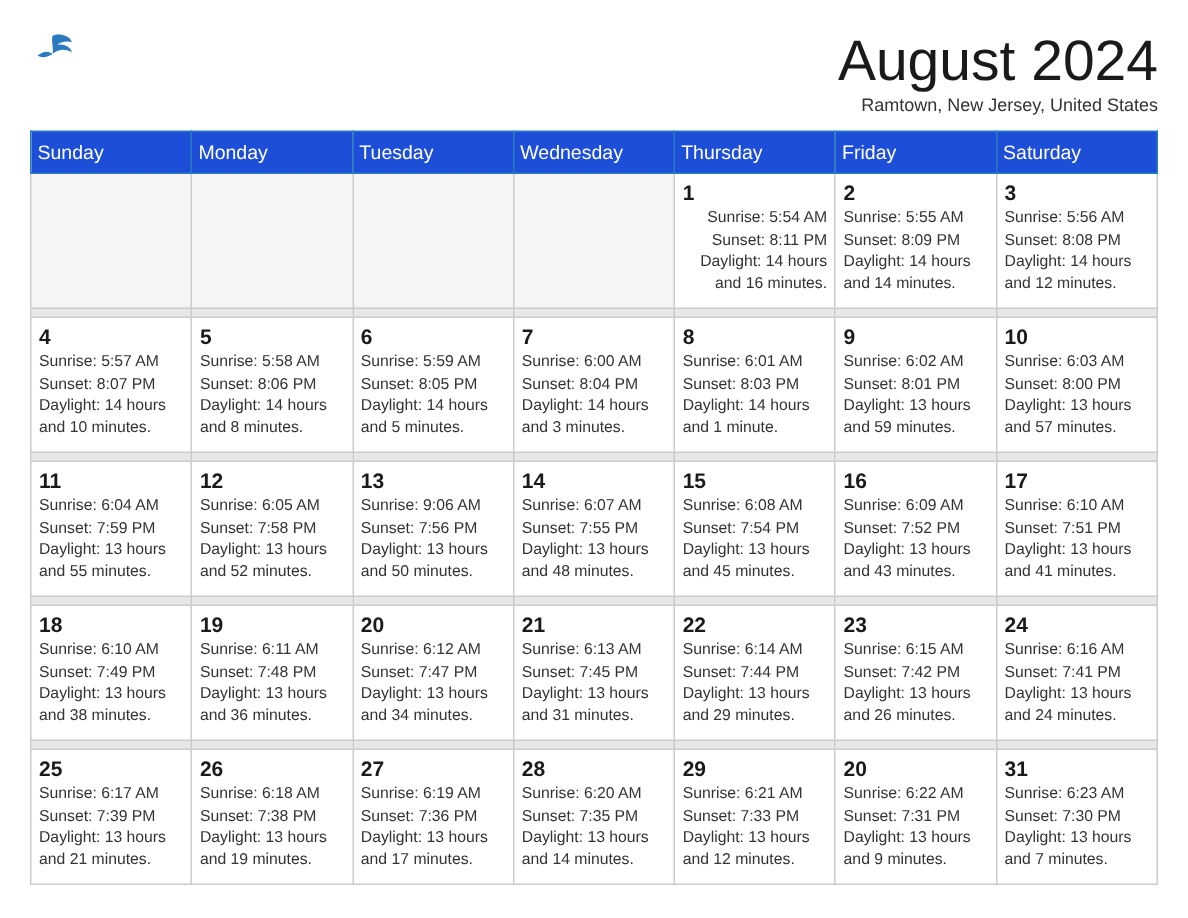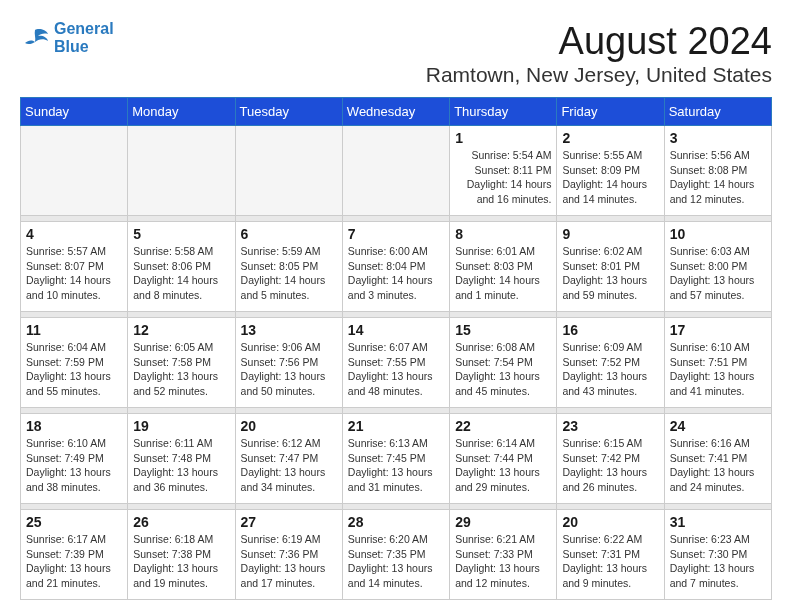--- a/index.html
+++ b/index.html
@@ -36,21 +36,21 @@
     }
     .title-block {
       text-align: right;
     }
     .month-title {
       font-size: 38px;
       font-weight: normal;
       color: #1a1a1a;
     }
     .location {
-      font-size: 21px;
+      font-size: 12px;
       color: #333;
     }
     .calendar {
       width: 100%;
       border-collapse: collapse;
       font-size: 11px;
     }
     .calendar th {
       background: #1d4ed8;
       color: #fff;
@@ -92,23 +92,20 @@
   </style>
 </head>
 <body>
 
 <div class="header">
   <div class="logo">
     <svg class="logo-bird" viewBox="0 0 30 24" fill="none" xmlns="http://www.w3.org/2000/svg">
       <path d="M15 4 C18 2, 26 3, 28 8 C24 7, 20 8, 18 10 C22 9, 27 11, 28 15 C24 12, 18 13, 15 16 C16 12, 14 8, 15 4Z" fill="#2a7abf"></path>
       <path d="M15 16 C12 18, 8 19, 5 17 C8 15, 11 13, 15 16Z" fill="#2a7abf"></path>
     </svg>
-    <div style="display:flex;flex-direction:column;">
-      <span class="logo-text"><span>General</span><br><span>Blue</span></span>
-    </div>
   </div>
   <div class="title-block">
     <div class="month-title">August 2024</div>
     <div class="location">Ramtown, New Jersey, United States</div>
   </div>
 </div>
 
 <table class="calendar">
   <thead>
     <tr>

